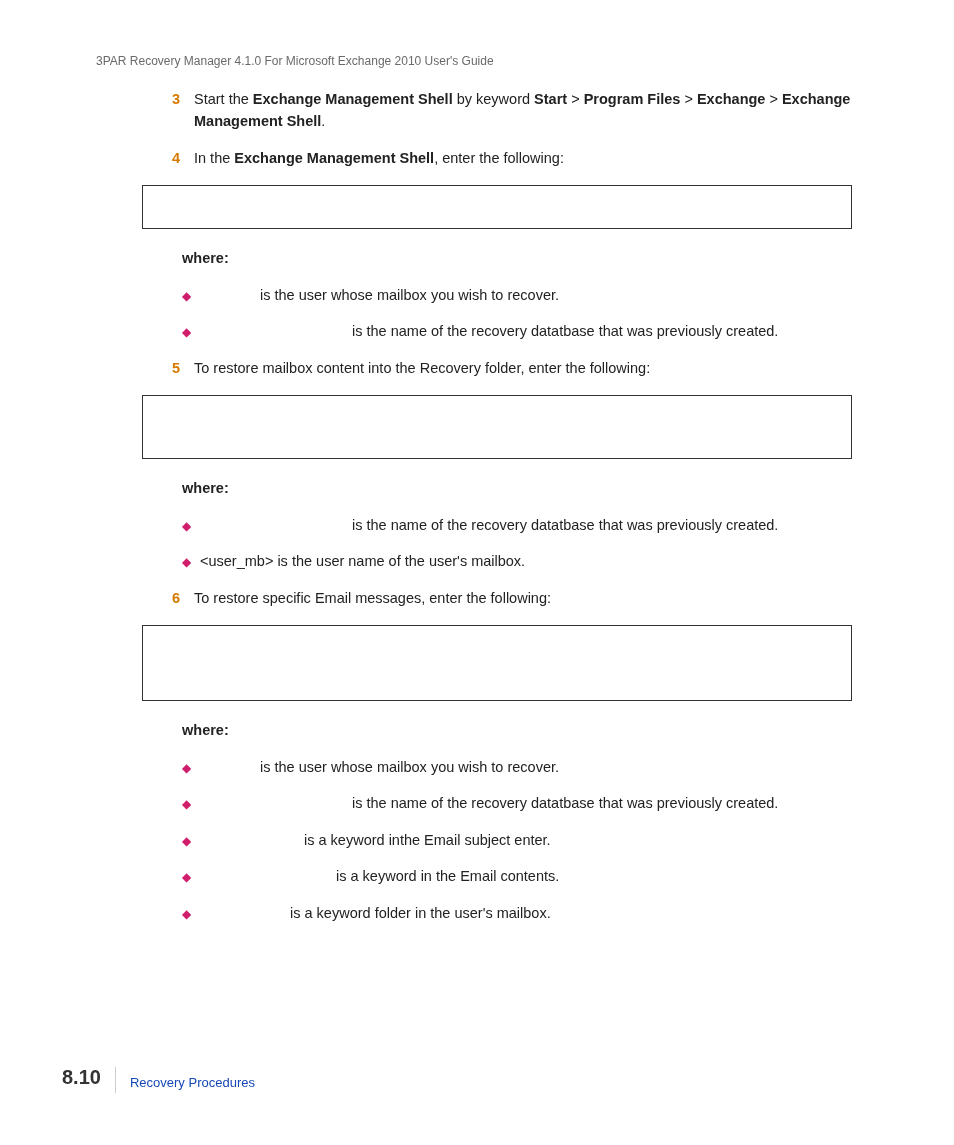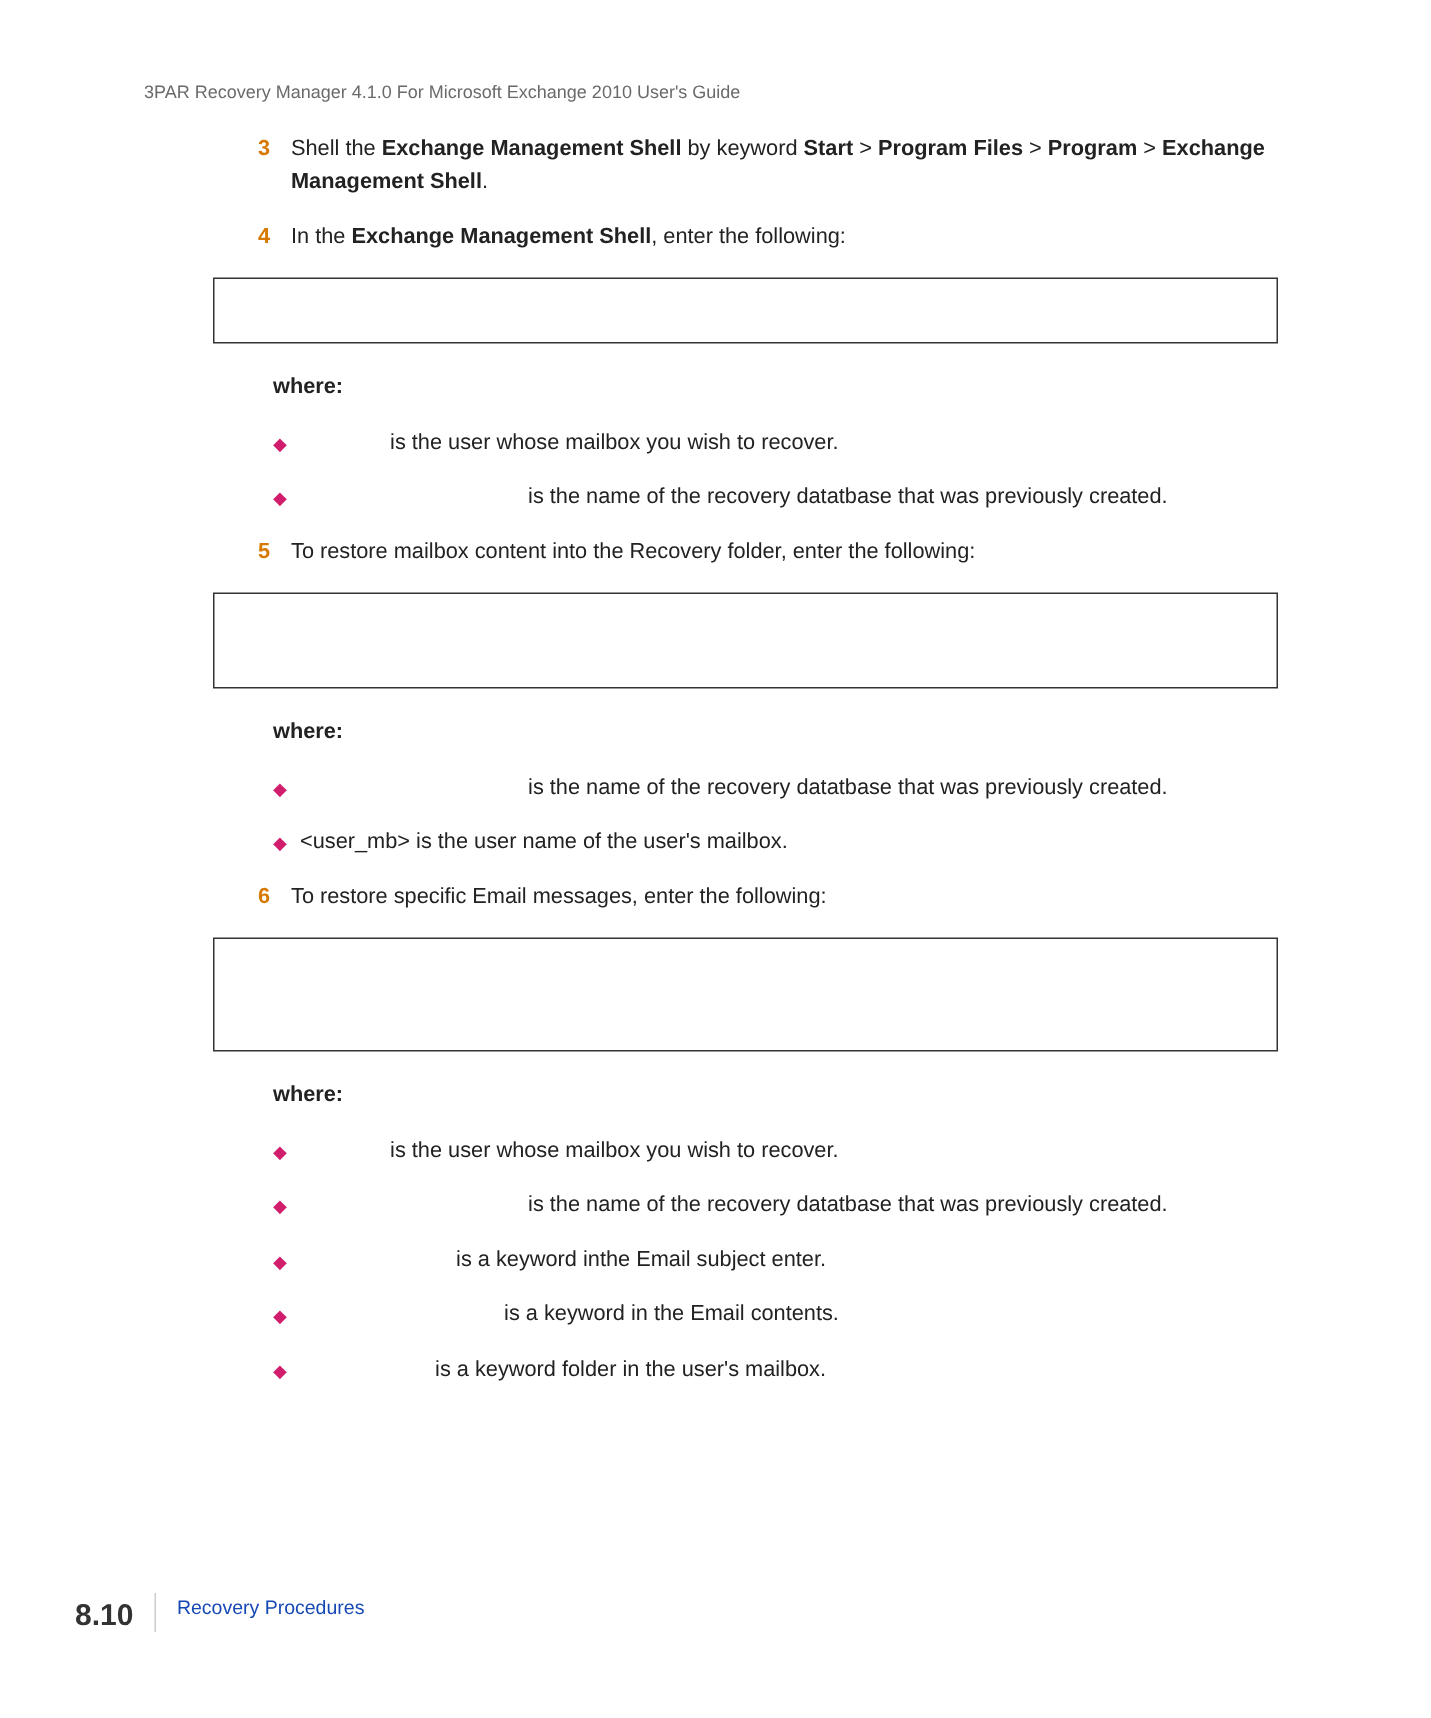--- a/index.html
+++ b/index.html
@@ -75,23 +75,23 @@
   }
   .bullet-text {
     flex: 1;
   }
   .gap {
     display: inline-block;
   }
   .footer {
     position: absolute;
     bottom: 52px;
-    left: 50px;
+    left: 62px;
     display: flex;
-    align-items: flex-start;
+    align-items: flex-end;
   }
   .page-num {
     font-size: 20px;
     font-weight: 700;
     color: #333;
     padding-right: 14px;
   }
   .footer-divider {
     width: 1px;
     height: 26px;
@@ -109,21 +109,21 @@
 
 <div class="page">
 
   <div class="running-head">3PAR Recovery Manager 4.1.0 For Microsoft Exchange 2010 User's Guide</div>
 
   <div class="content">
 
     <div class="step">
       <div class="step-num">3</div>
       <div class="step-body">
-        <span>Shell the </span><span class="bold">Exchange Management Shell</span><span> by keyword </span><span class="bold">Start</span><span> &gt; </span><span class="bold">Program Files</span><span> &gt; </span><span class="bold">Program</span><span> &gt; </span><span class="bold">Exchange Management Shell</span><span>.</span>
+        <span>Start the </span><span class="bold">Exchange Management Shell</span><span> by keyword </span><span class="bold">Start</span><span> &gt; </span><span class="bold">Program Files</span><span> &gt; </span><span class="bold">Exchange</span><span> &gt; </span><span class="bold">Exchange Management Shell</span><span>.</span>
       </div>
     </div>
 
     <div class="step">
       <div class="step-num">4</div>
       <div class="step-body">
         <span>In the </span><span class="bold">Exchange Management Shell</span><span>, enter the following:</span>
       </div>
     </div>
 

